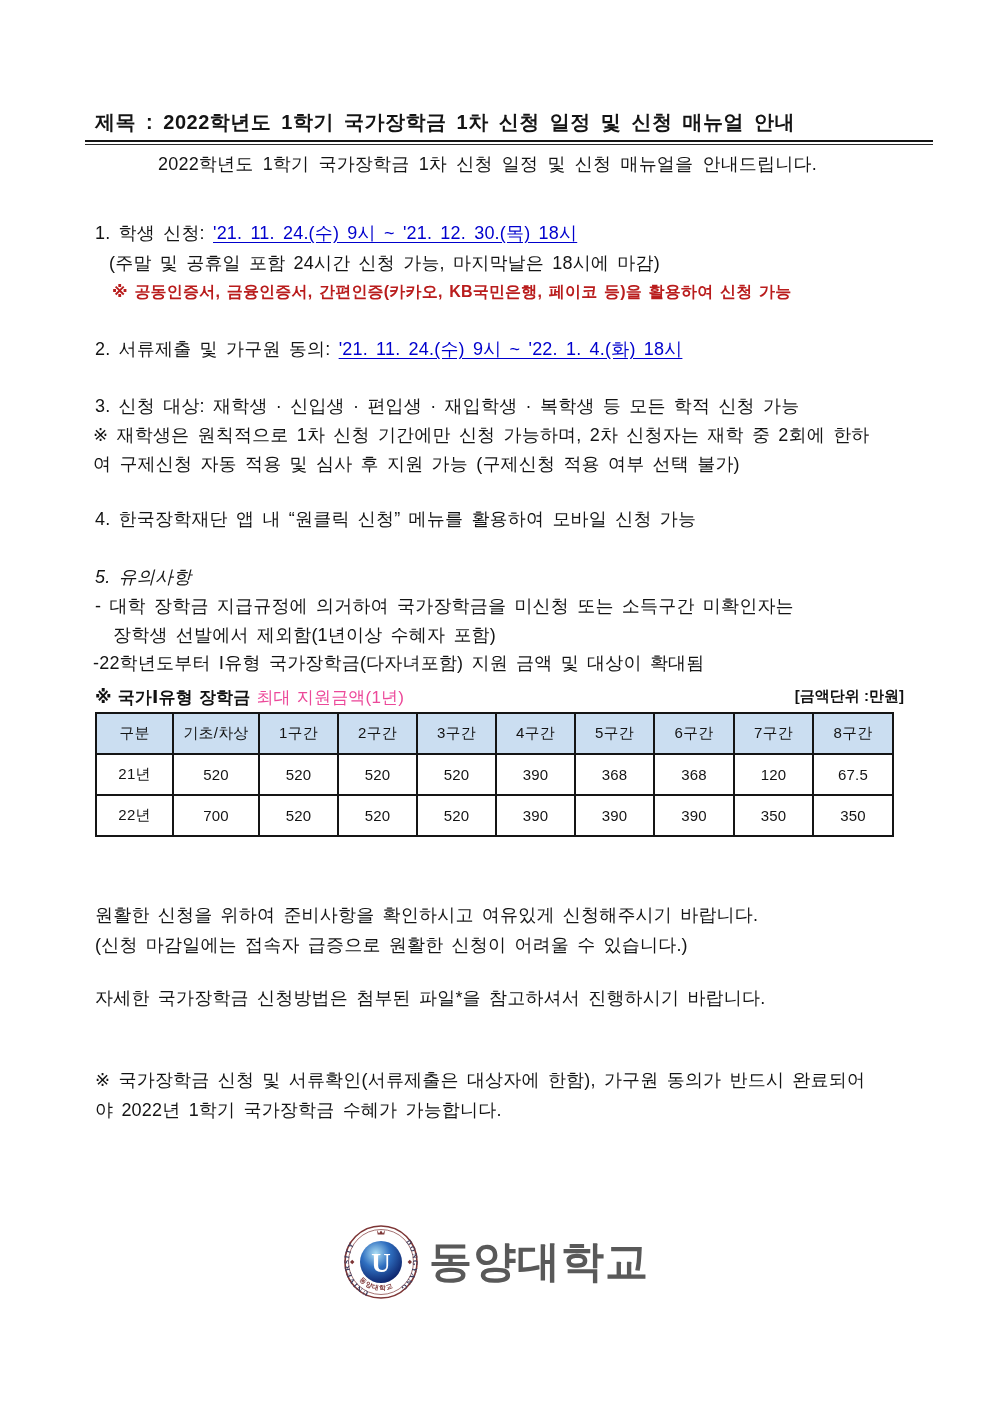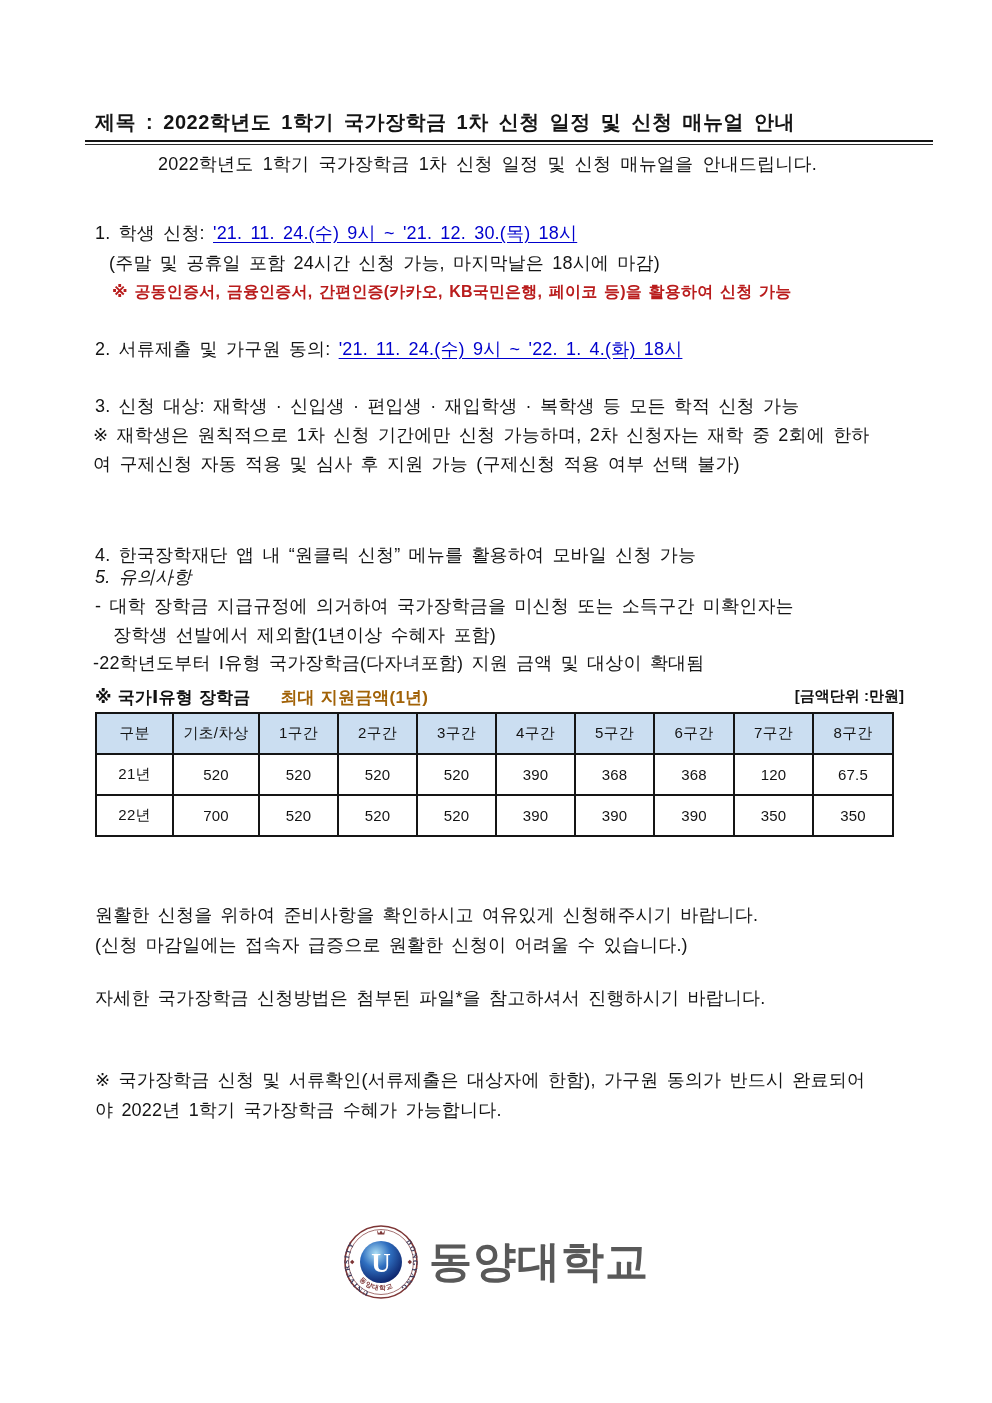--- a/index.html
+++ b/index.html
@@ -7,21 +7,21 @@
     position:relative;width:992px;height:1403px;background:#ffffff;overflow:hidden;
     font-family:"Liberation Sans","DejaVu Sans",sans-serif;color:#111;
   }
   .line{position:absolute;white-space:nowrap;font-size:18px;letter-spacing:0.2px;word-spacing:3px;color:#141414;}
   .doc-title{top:109px;left:95px;font-size:20px;font-weight:bold;letter-spacing:0.5px;word-spacing:4px;text-align:center;}
   .title-rule{position:absolute;left:85px;top:140px;width:848px;height:2px;border-top:2px solid #151515;border-bottom:1px solid #2a2a2a;}
   .subtitle{top:152px;left:158px;word-spacing:4px;}
   .blue-period{color:#0000cd;text-decoration:underline;text-underline-offset:3px;}
   .red-note{color:#b91c1c;font-weight:bold;font-size:16px;word-spacing:2px;}
   .caption-black{font-weight:bold;font-size:17px;color:#111;}
-  .caption-red{font-weight:bold;font-size:17px;color:#a16207;margin-left:24px;}
+  .caption-red{font-weight:normal;font-size:17px;color:#ec4899;}
   .unit-label{position:absolute;top:687px;right:88px;font-size:15px;font-weight:bold;white-space:nowrap;}
   .grant-table{
     position:absolute;left:95px;top:712px;width:797px;
     border-collapse:collapse;table-layout:fixed;padding-left:16px;
   }
   .grant-table td{
     border:2px solid #151515;text-align:center;vertical-align:middle;
     font-size:15px;color:#141414;height:39px;padding:0;letter-spacing:0.2px;
   }
   .grant-table tr.head td{background:#cbdef1;}
@@ -44,21 +44,21 @@
   <div class="line red-note" style="top:282px;left:112px;">※ 공동인증서, 금융인증서, 간편인증(카카오, KB국민은행, 페이코 등)을 활용하여 신청 가능</div>
 
   <div class="line" style="top:337px;left:95px;">
     <span>2. 서류제출 및 가구원 동의: </span><span class="blue-period">'21. 11. 24.(수) 9시 ~ '22. 1. 4.(화) 18시</span>
   </div>
 
   <div class="line" style="top:394px;left:95px;">3. 신청 대상: 재학생 · 신입생 · 편입생 · 재입학생 · 복학생 등 모든 학적 신청 가능</div>
   <div class="line" style="top:423px;left:93px;">※ 재학생은 원칙적으로 1차 신청 기간에만 신청 가능하며, 2차 신청자는 재학 중 2회에 한하</div>
   <div class="line" style="top:452px;left:93px;">여 구제신청 자동 적용 및 심사 후 지원 가능 (구제신청 적용 여부 선택 불가)</div>
 
-  <div class="line" style="top:507px;left:95px;margin-top:36px;">4. 한국장학재단 앱 내 “원클릭 신청” 메뉴를 활용하여 모바일 신청 가능</div>
+  <div class="line" style="top:507px;left:95px;">4. 한국장학재단 앱 내 “원클릭 신청” 메뉴를 활용하여 모바일 신청 가능</div>
 
   <div class="line" style="top:565px;left:95px;font-style:italic;">5. 유의사항</div>
   <div class="line" style="top:594px;left:95px;">- 대학 장학금 지급규정에 의거하여 국가장학금을 미신청 또는 소득구간 미확인자는</div>
   <div class="line" style="top:623px;left:113px;">장학생 선발에서 제외함(1년이상 수혜자 포함)</div>
   <div class="line" style="top:651px;left:93px;">-22학년도부터 Ⅰ유형 국가장학금(다자녀포함) 지원 금액 및 대상이 확대됨</div>
 
   <div class="line" style="top:686px;left:95px;word-spacing:1px;">
     <span class="caption-black">※ 국가Ⅰ유형 장학금 </span><span class="caption-red">최대 지원금액(1년)</span>
   </div>
   <div class="unit-label">[금액단위 :만원]</div>

